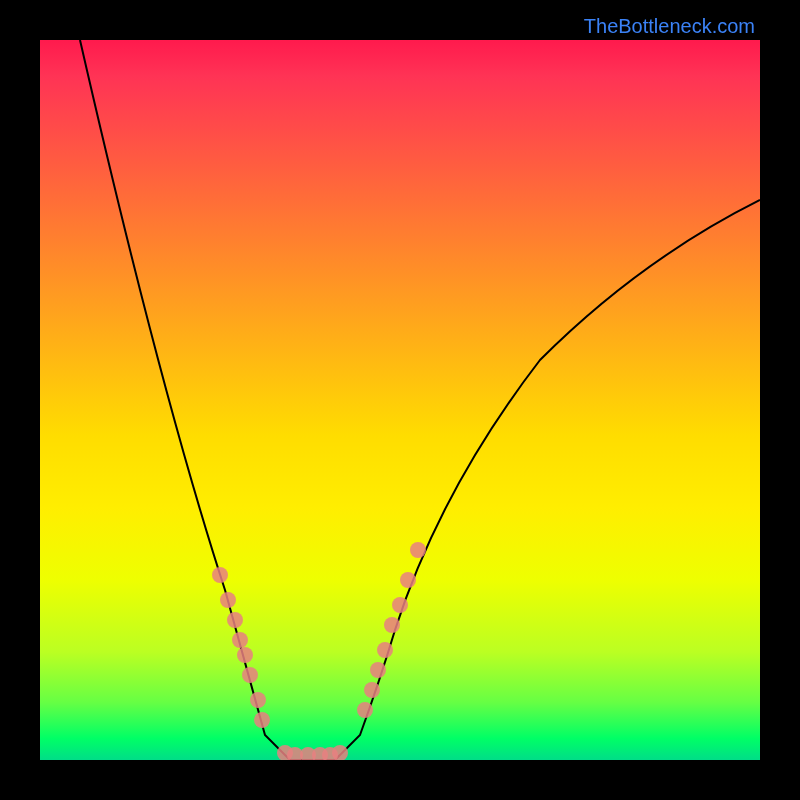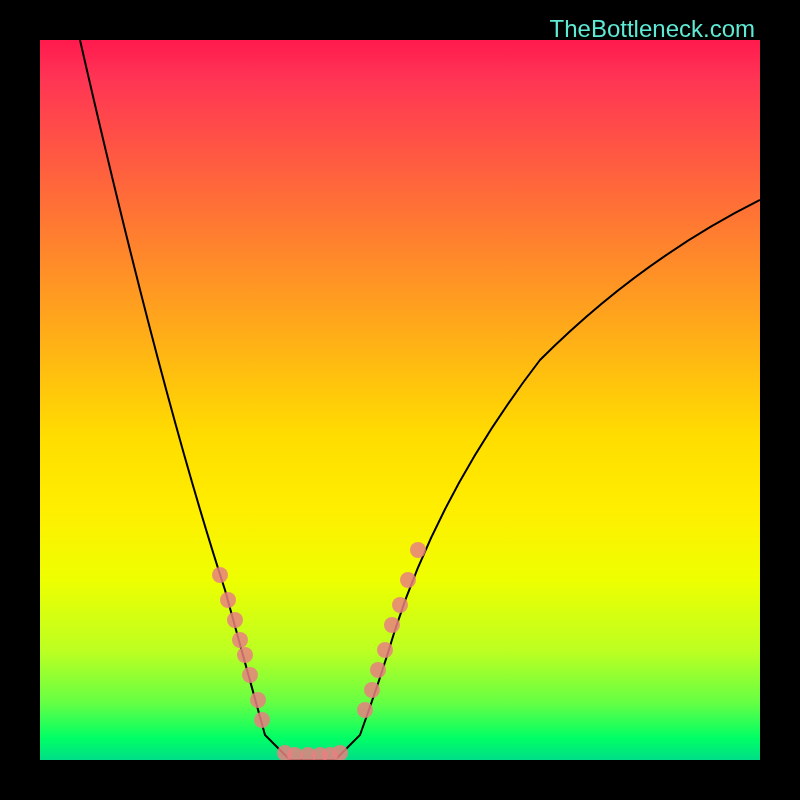--- a/index.html
+++ b/index.html
@@ -36,22 +36,22 @@
         #66ff44 92%,
         #00ff66 97%,
         #00dd88 100%
       );
     }
     
     .watermark {
       position: absolute;
       top: 15px;
       right: 45px;
-      color: #5eead4;
-      font-size: 24px;
+      color: #3b82f6;
+      font-size: 20px;
       font-weight: normal;
     }
     
     .curve-svg {
       position: absolute;
       top: 0;
       left: 0;
       width: 100%;
       height: 100%;
     }

